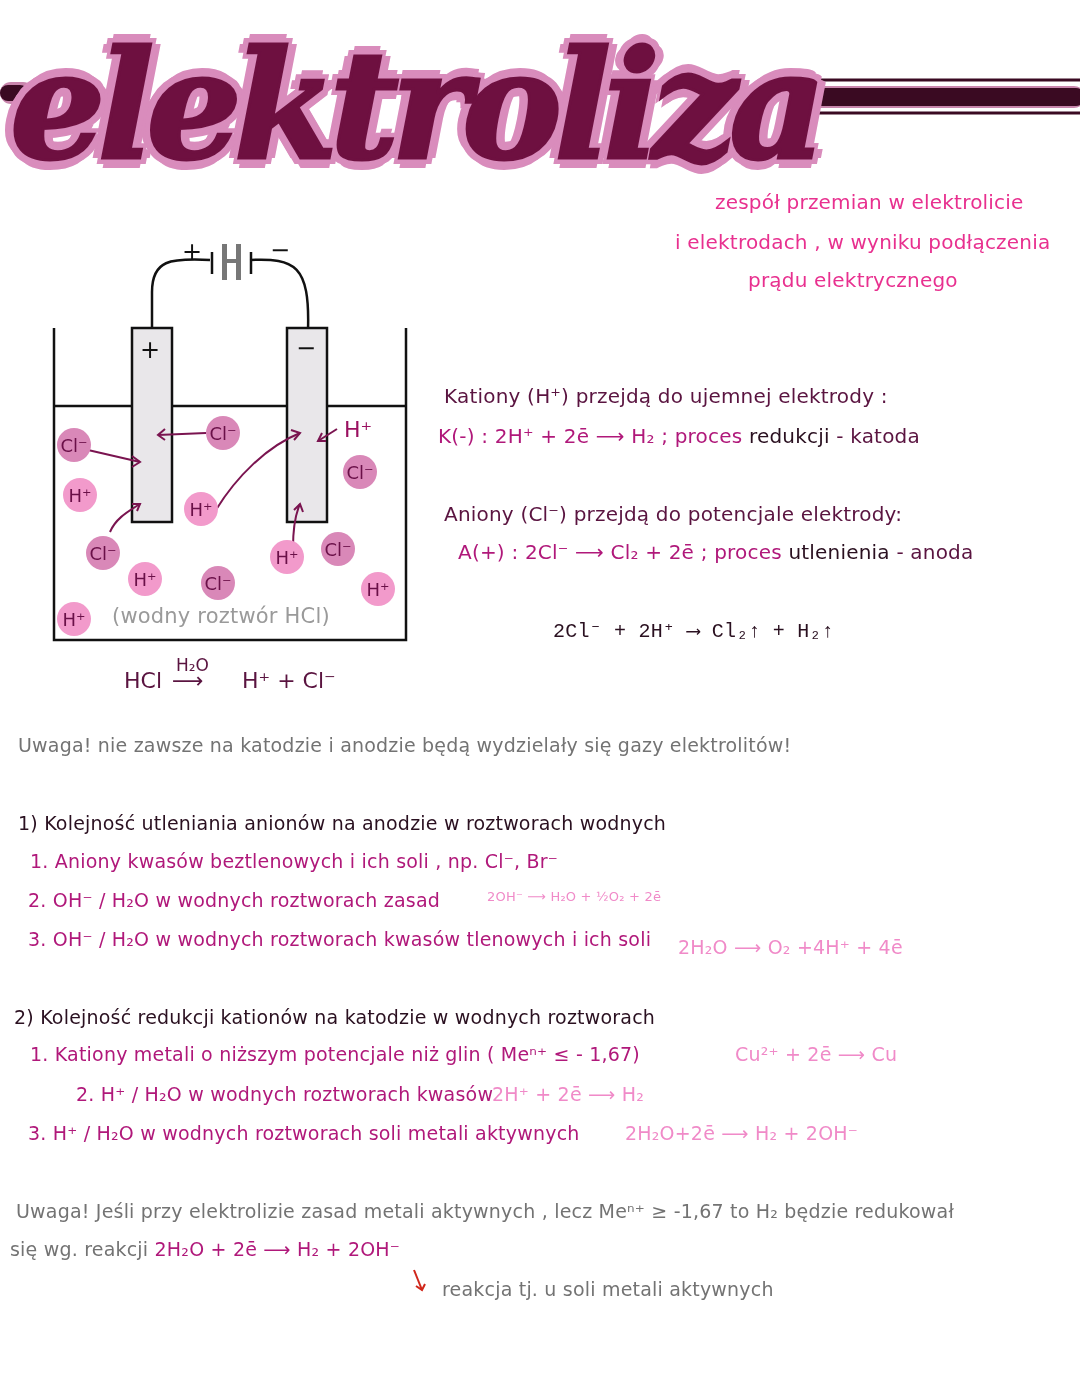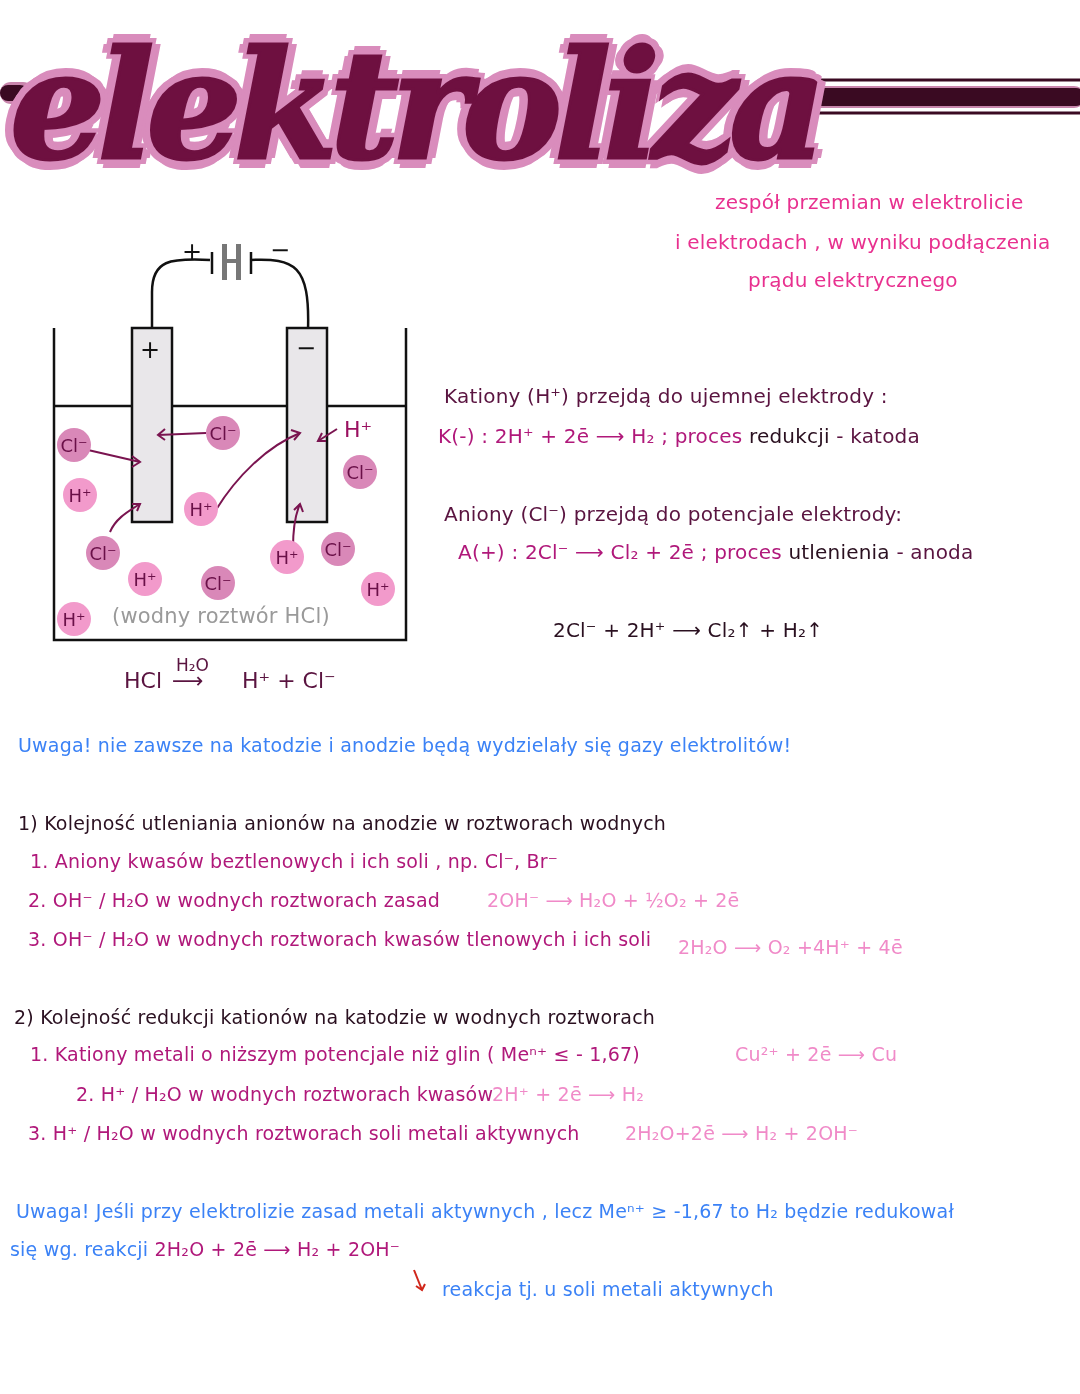--- a/index.html
+++ b/index.html
@@ -4,21 +4,21 @@
 <style>
   html, body { margin:0; padding:0; background:#ffffff; }
   body { width:1080px; height:1394px; position:relative; overflow:hidden;
          font-family:"DejaVu Sans", sans-serif; }
   .abs { position:absolute; white-space:nowrap; }
   .dark { color:#5a1440; }
   .mag { color:#b0187a; }
   .black { color:#2a1020; }
   .light { color:#f08ac8; }
   .pink { color:#e8308f; }
-  .red { color:#3b82f6; }
+  .red { color:#737373; }
   .gray { color:#9a9a9a; }
   .title-svg { position:absolute; left:0; top:0; }
   .ion { position:absolute; width:34px; height:34px; border-radius:50%;
          display:flex; align-items:center; justify-content:center;
          font-size:18px; color:#6a1048; }
   .ion.cl { background:#d988b8; }
   .ion.h  { background:#f29acb; }
   .hand { font-size:20px; letter-spacing:0.2px; }
 </style>
 </head>
@@ -132,28 +132,28 @@
   <span class="dark">- katoda</span>
 </div>
 
 <div class="abs dark hand" style="left:444px; top:502px;">Aniony (Cl⁻) przejdą do potencjale elektrody:</div>
 <div class="abs hand" style="left:435px; top:540px;margin-left:23px;">
   <span class="mag">A(+) : 2Cl⁻ ⟶  Cl₂ + 2ē</span><span class="mag"> ; </span><span class="mag">proces</span>
   <span class="black">utlenienia</span>
   <span class="dark">- anoda</span>
 </div>
 
-<div class="abs black hand" style="left:553px; top:618px;">2Cl⁻  + 2H⁺   ⟶   Cl₂↑  + H₂↑</div>
+<div class="abs black hand" style="left:553px; top:618px;font-family:Liberation Mono, monospace;">2Cl⁻  + 2H⁺   ⟶   Cl₂↑  + H₂↑</div>
 
 <div class="abs red hand" style="left:18px; top:734px; font-size:19px;">Uwaga! nie zawsze na katodzie i anodzie będą wydzielały się gazy elektrolitów!</div>
 
 <div class="abs black hand" style="left:18px; top:812px; font-size:19px;">1) Kolejność utleniania anionów na anodzie w roztworach wodnych</div>
 <div class="abs mag hand" style="left:30px; top:850px; font-size:19px;">1. Aniony kwasów beztlenowych i ich soli , np. Cl⁻, Br⁻</div>
 <div class="abs mag hand" style="left:28px; top:889px; font-size:19px;">2. OH⁻ / H₂O w wodnych roztworach zasad</div>
-<div class="abs light hand" style="left:487px; top:889px; font-size:19px;">2OH⁻   ⟶   H₂O + ½O₂ + 2ē</div>
+<div class="abs light hand" style="left:487px; top:889px; font-size:13px;">2OH⁻   ⟶   H₂O + ½O₂ + 2ē</div>
 <div class="abs mag hand" style="left:28px; top:928px; font-size:19px;">3. OH⁻ / H₂O w wodnych roztworach kwasów tlenowych i ich soli</div>
 <div class="abs light hand" style="left:678px; top:928px; font-size:19px;margin-top:8px;">2H₂O   ⟶   O₂  +4H⁺ + 4ē</div>
 
 <div class="abs black hand" style="left:14px; top:1006px; font-size:19px;">2) Kolejność redukcji kationów na katodzie w wodnych roztworach</div>
 <div class="abs mag hand" style="left:30px; top:1043px; font-size:19px;">1. Kationy metali o niższym potencjale niż glin ( Meⁿ⁺ ≤ - 1,67)</div>
 <div class="abs light hand" style="left:735px; top:1043px; font-size:19px;">Cu²⁺ + 2ē  ⟶ Cu</div>
 <div class="abs mag hand" style="left:28px; top:1083px; font-size:19px;margin-left:48px;">2. H⁺ / H₂O w wodnych roztworach kwasów</div>
 <div class="abs light hand" style="left:492px; top:1083px; font-size:19px;">2H⁺ + 2ē  ⟶ H₂</div>
 <div class="abs mag hand" style="left:28px; top:1122px; font-size:19px;">3. H⁺ / H₂O w wodnych roztworach soli metali aktywnych</div>
 <div class="abs light hand" style="left:625px; top:1122px; font-size:19px;">2H₂O+2ē ⟶ H₂ + 2OH⁻</div>

